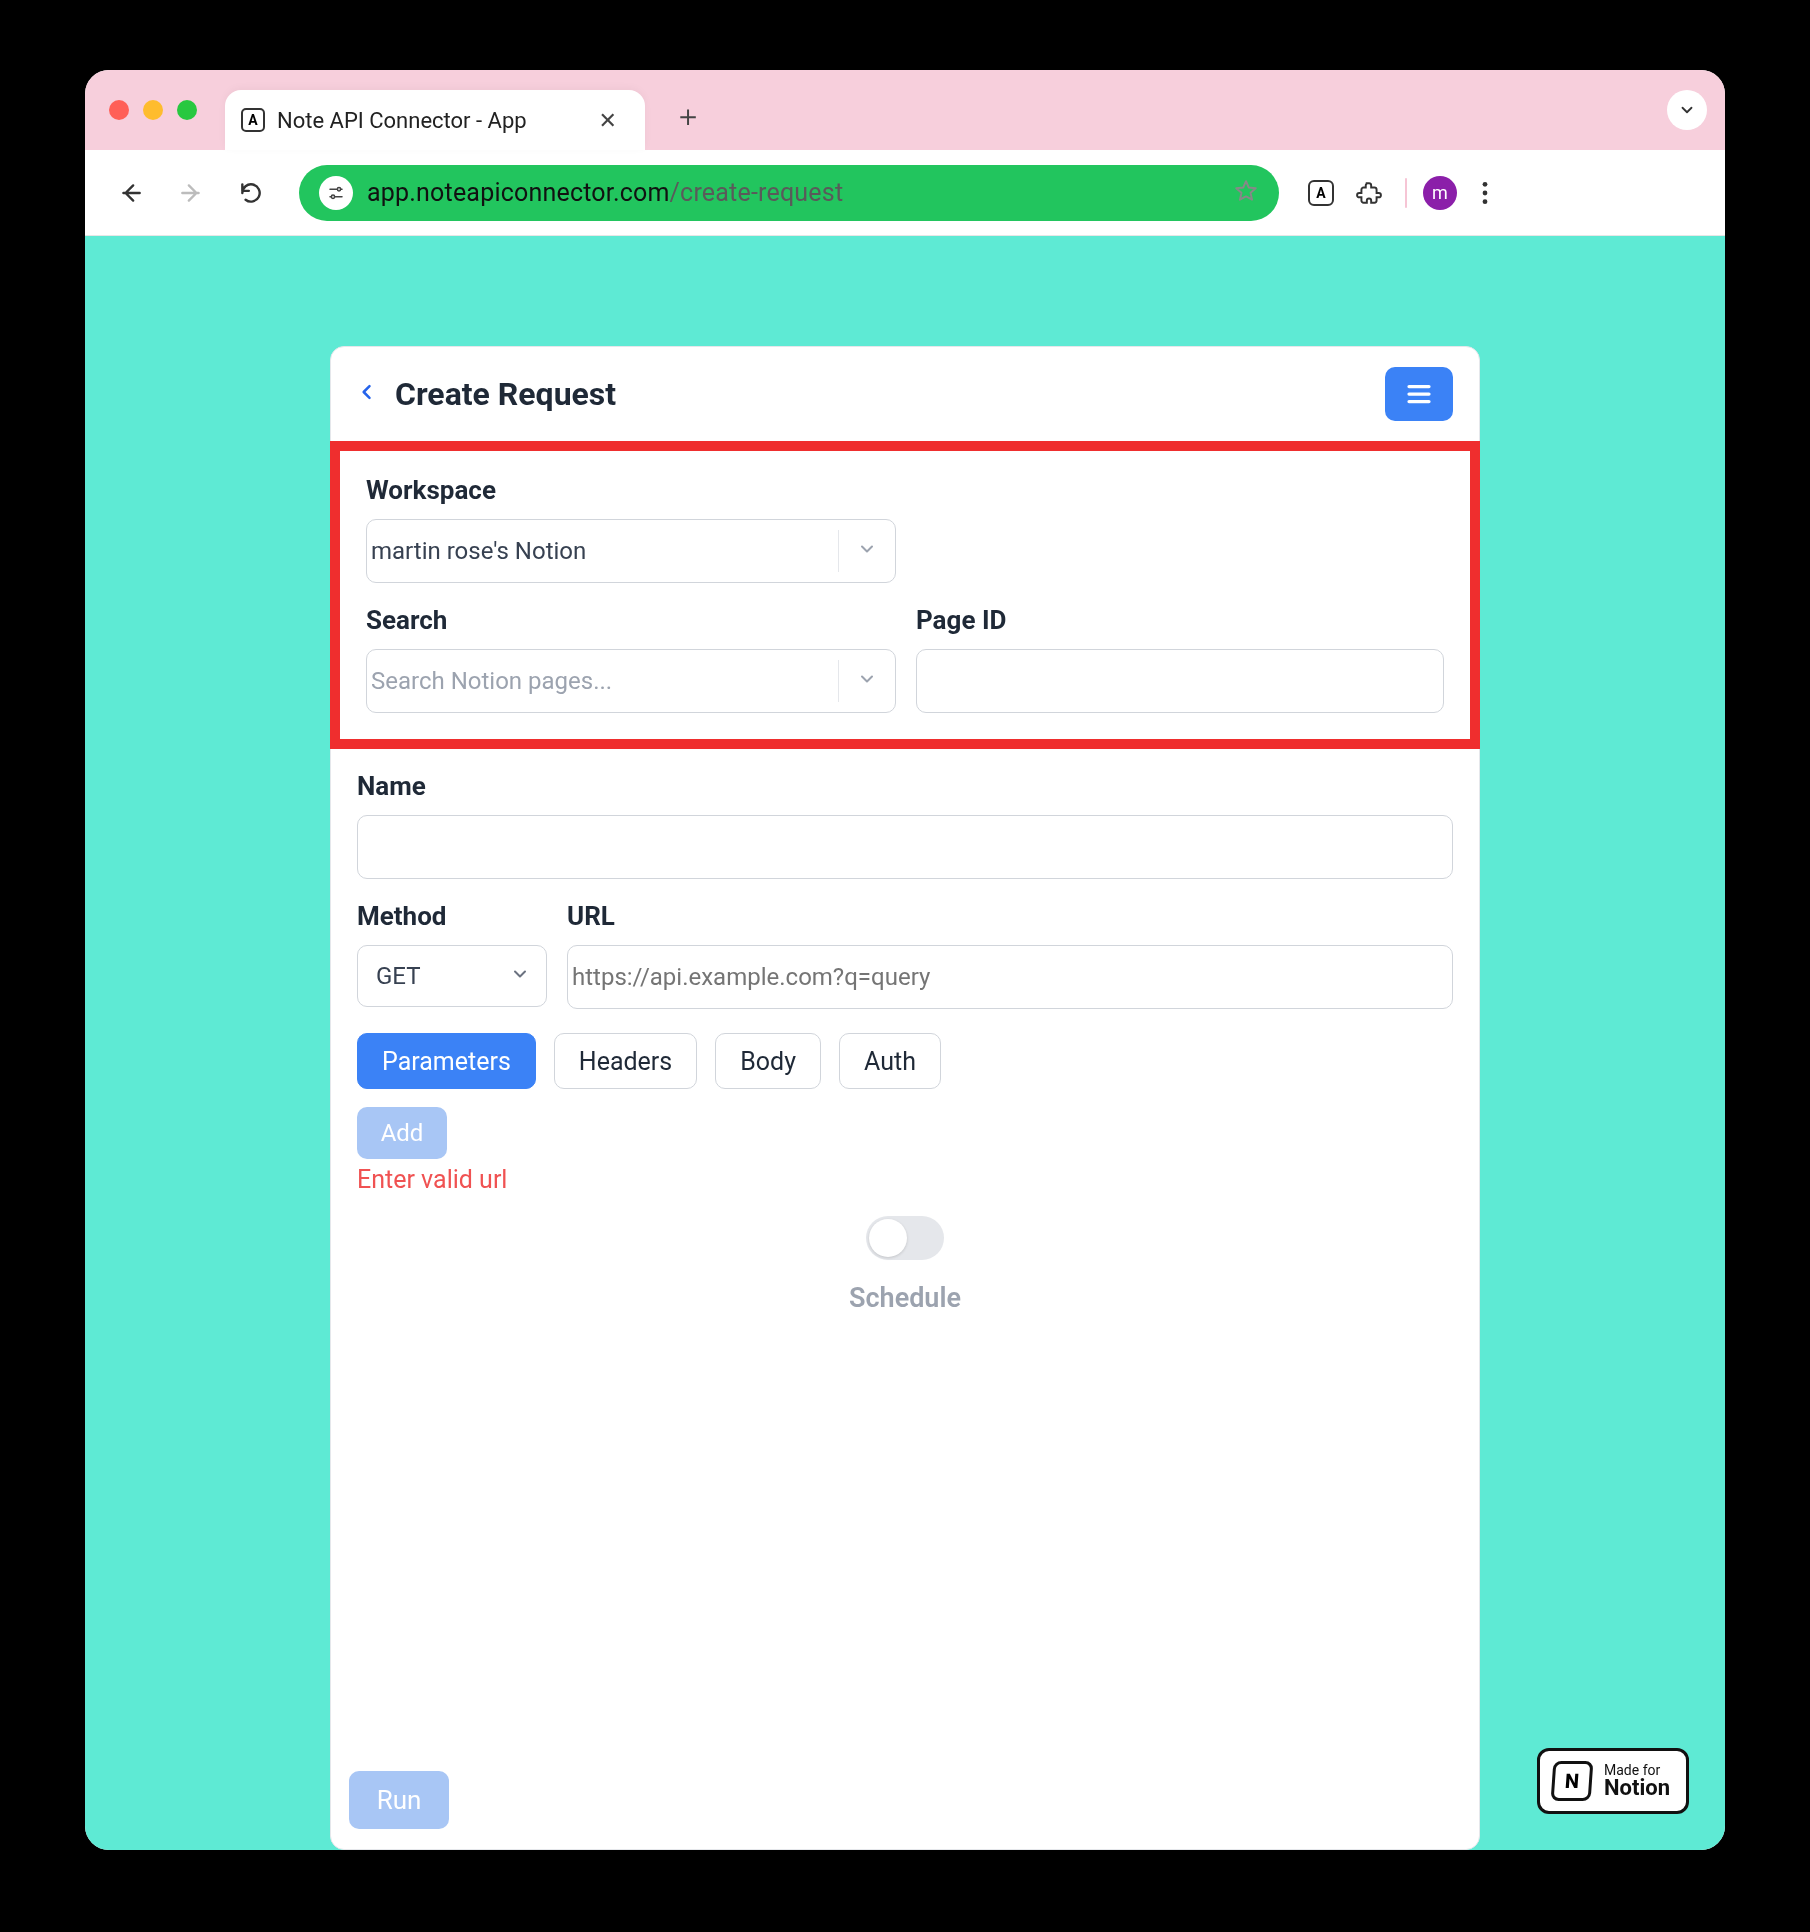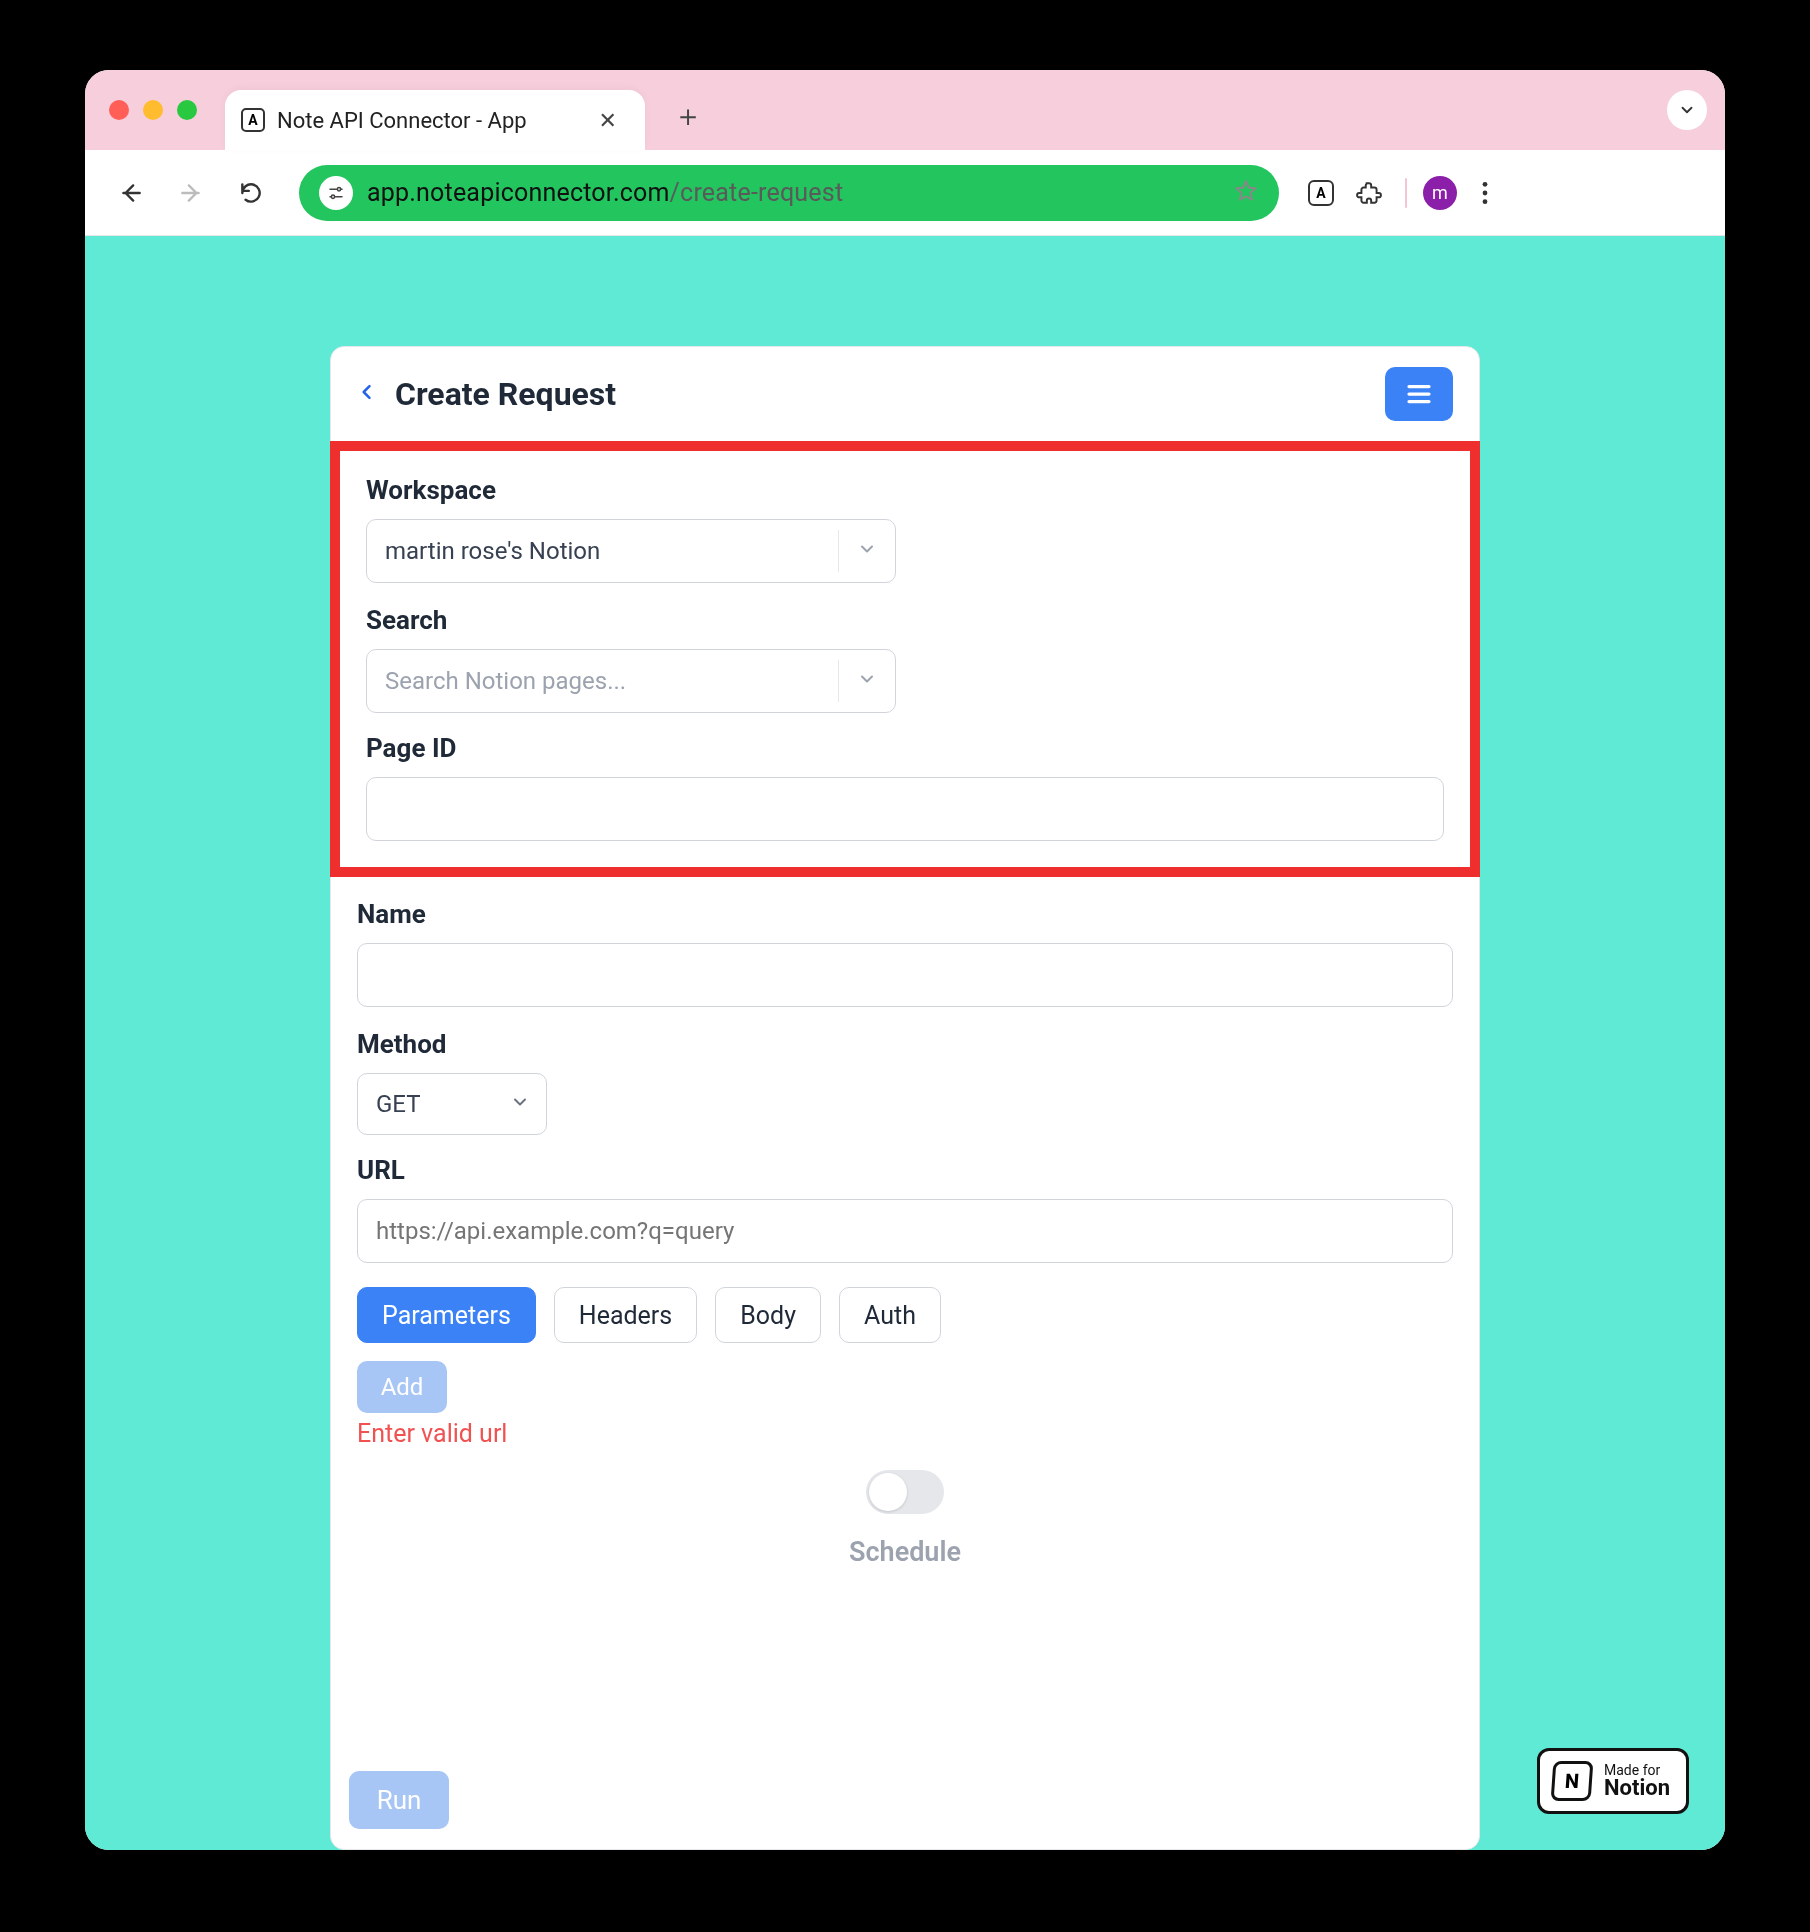--- a/index.html
+++ b/index.html
@@ -127,30 +127,30 @@
     display:flex;align-items:center;justify-content:center;
   }
   .burger svg{stroke:#fff;}
   
   .hl-box{
     border:10px solid #ef2e2e;
     margin:-1px -1px 0 -1px;
     padding:24px 26px 26px 26px;
   }
   .label{font-size:26px;font-weight:700;color:#1f2937;margin-bottom:14px;}
-  .row{display:flex;gap:20px;flex-direction:column;}
+  .row{display:flex;gap:20px;}
   .col{flex:1;display:flex;flex-direction:column;}
   .select, .textinput{
     height:64px;
     border:1px solid #d1d5db;
     border-radius:10px;
     background:#fff;
     display:flex;
     align-items:center;
-    padding:0 18px;
+    padding:0 4px;
     font-size:24px;
     color:#374151;
     position:relative;
   }
   .select.half{width:530px;}
   .select .divider{position:absolute;right:56px;top:10px;bottom:10px;width:1px;background:#e5e7eb;}
   .select .chev{position:absolute;right:18px;}
   .placeholder{color:#9ca3af;}
   .section{padding:22px 26px 0 26px;}
   .method-select{width:190px;height:62px;border:1px solid #d1d5db;border-radius:10px;display:flex;align-items:center;padding:0 18px;font-size:24px;color:#374151;position:relative;background:#fff;}

